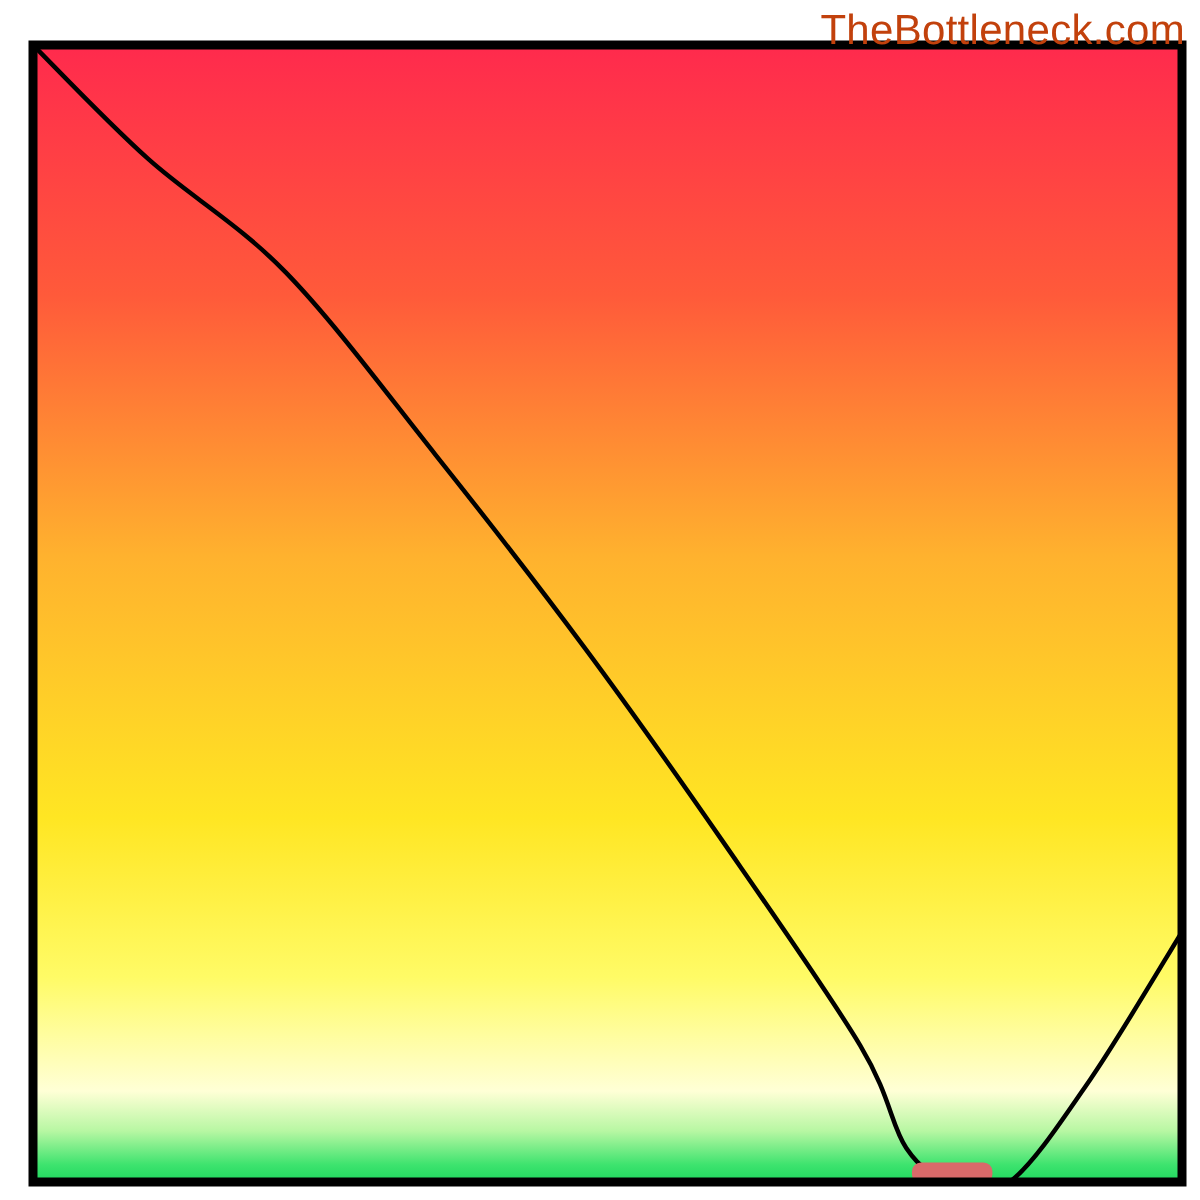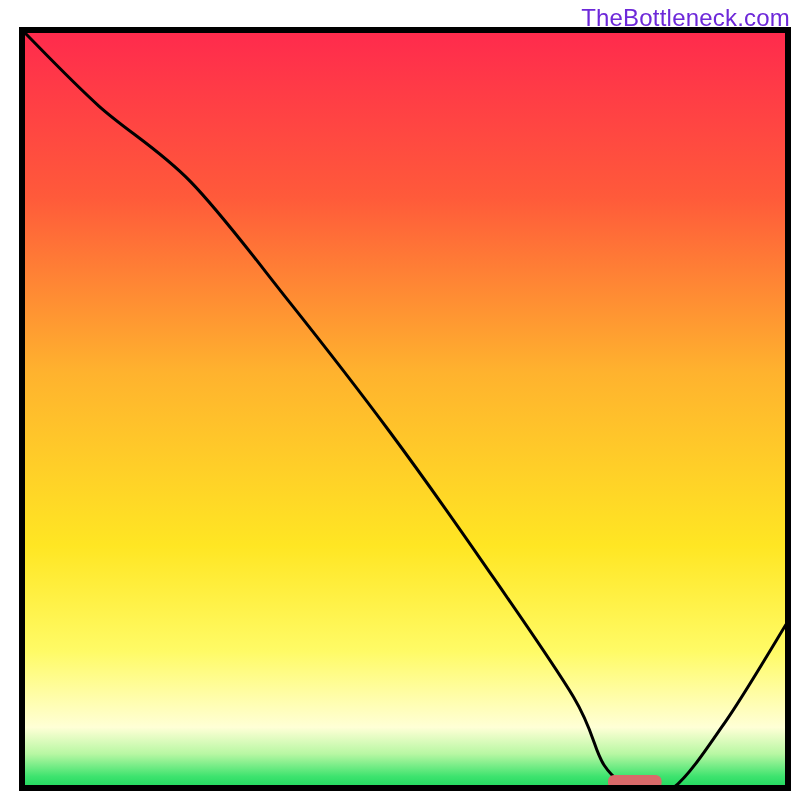--- a/index.html
+++ b/index.html
@@ -13,23 +13,23 @@
   .frame {
     position: relative;
     width: 800px;
     height: 800px;
   }
   .watermark {
     position: absolute;
     top: 4px;
     right: 10px;
     font-family: Arial, Helvetica, sans-serif;
-    font-size: 24px;
+    font-size: 28px;
     font-weight: 500;
-    color: #6d28d9;
+    color: #c2410c;
     letter-spacing: 0.2px;
     z-index: 10;
   }
   svg.plot {
     position: absolute;
     top: 0;
     left: 0;
     width: 800px;
     height: 800px;
   }

